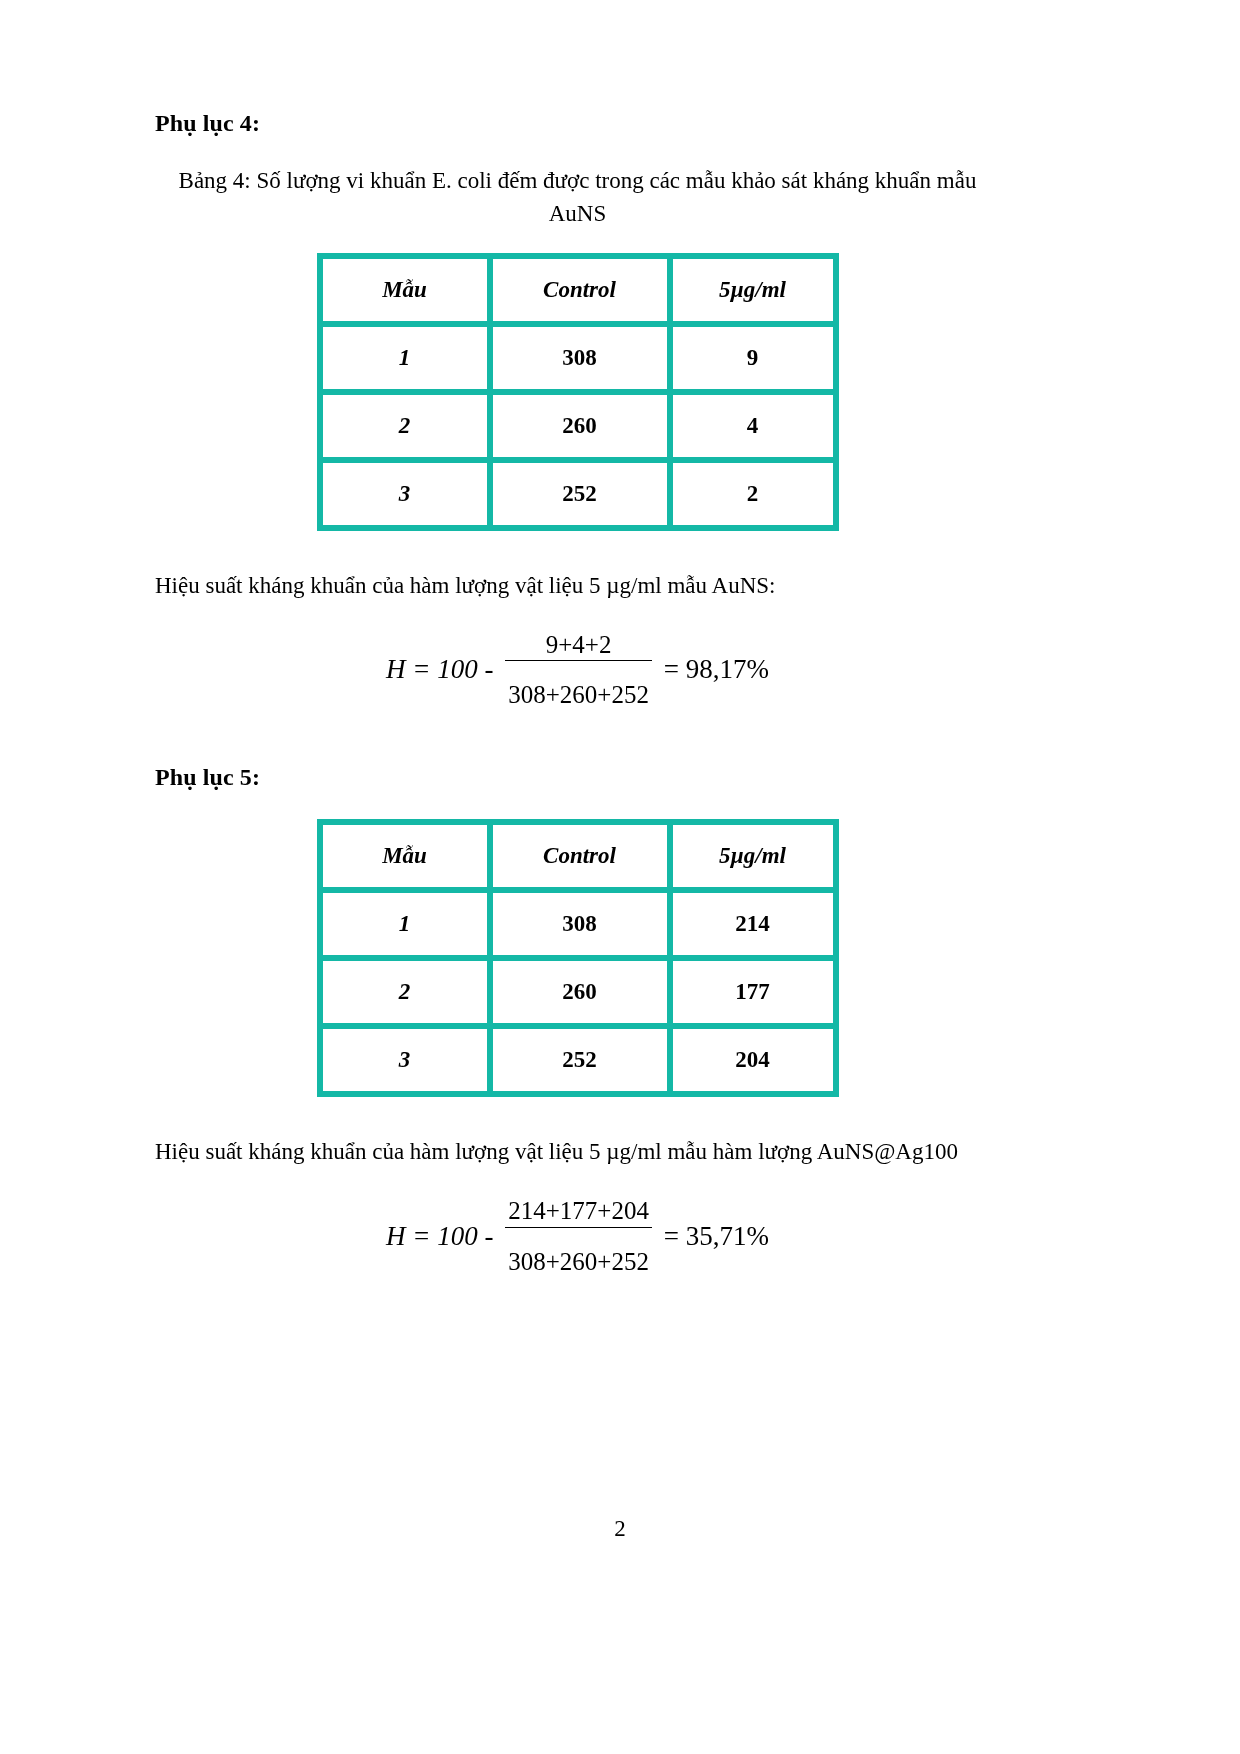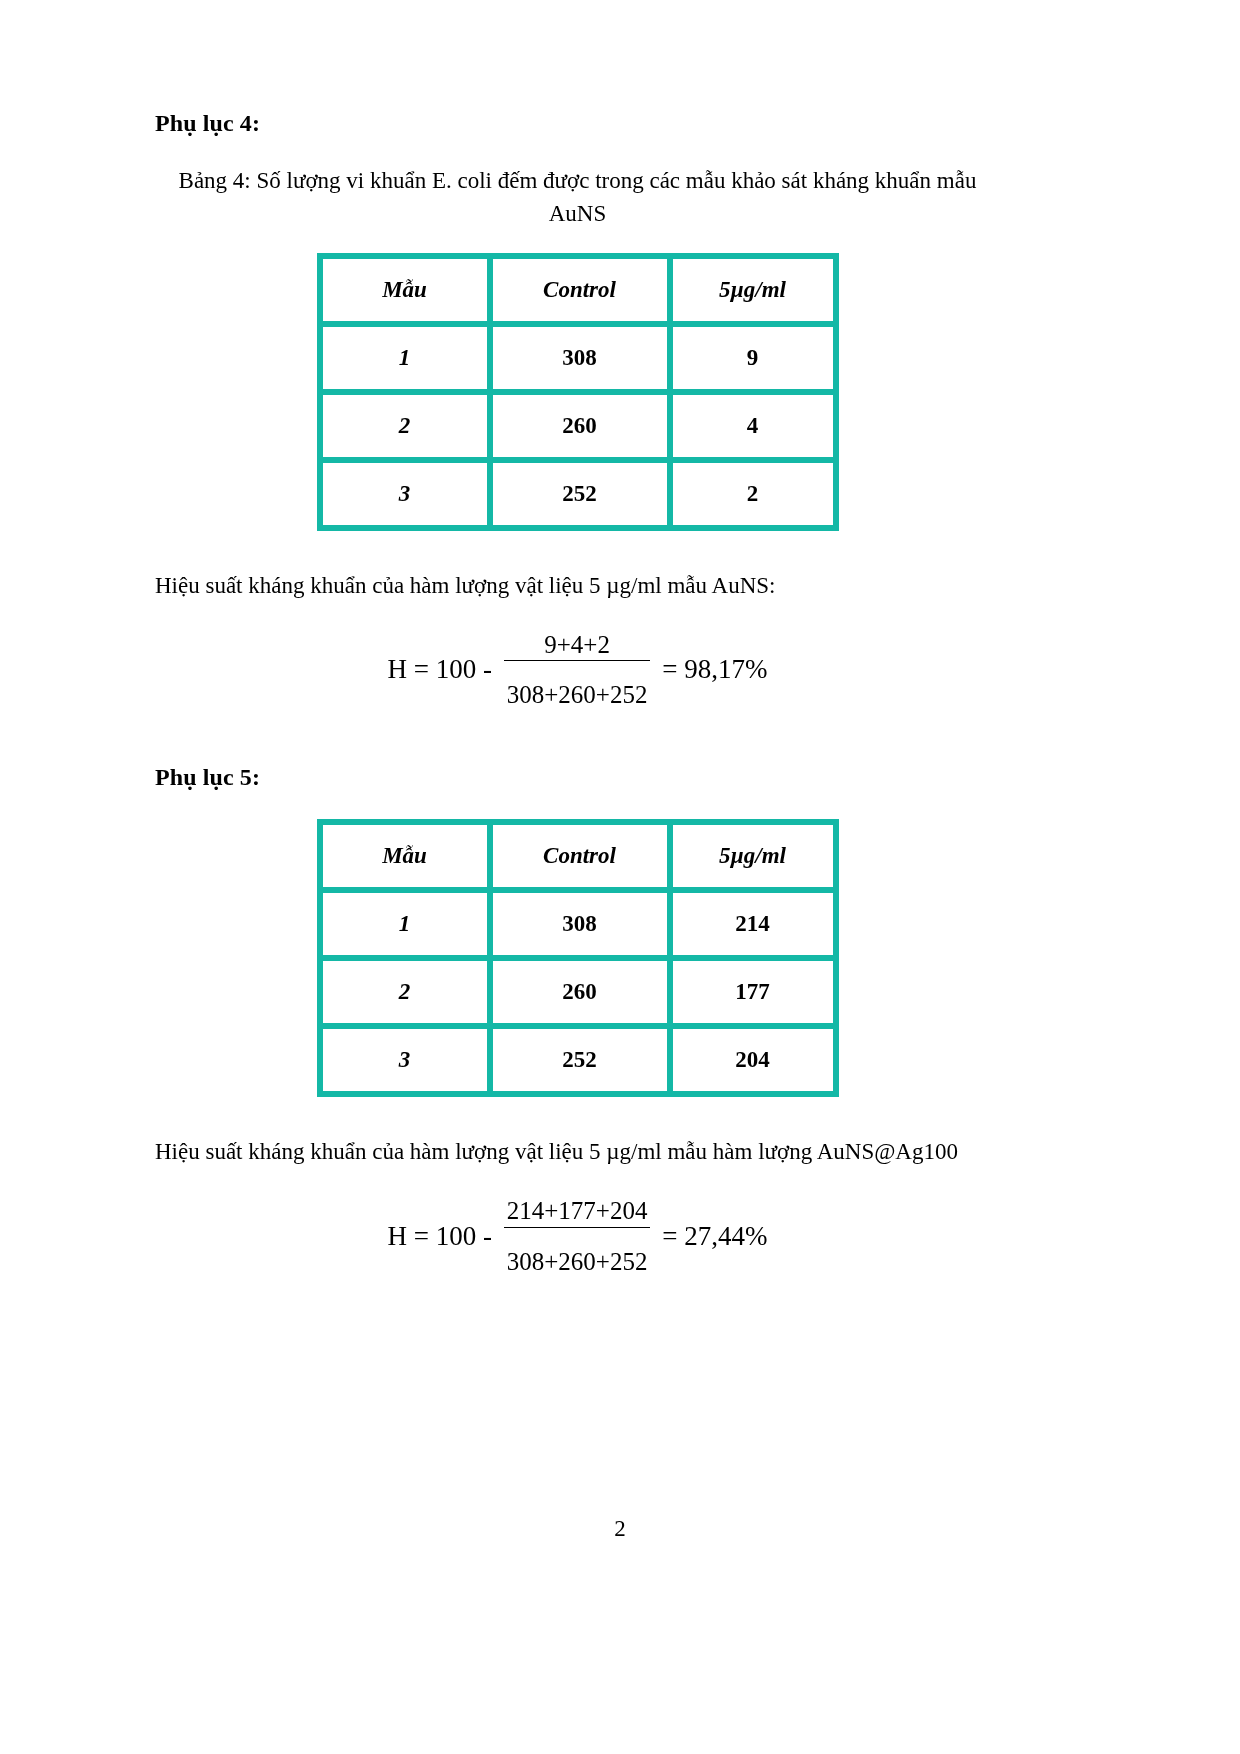--- a/index.html
+++ b/index.html
@@ -113,20 +113,21 @@
     font-size: 27px;
     margin: 0;
   }
   .formula-inner {
     display: flex;
     align-items: center;
     gap: 0px;
   }
   .formula-inner .lead {
     white-space: pre;
+    font-style: italic;
   }
   .fraction {
     display: inline-flex;
     flex-direction: column;
     align-items: center;
     justify-content: center;
     margin: 0 5px;
     vertical-align: middle;
     font-size: 25px;
     line-height: 1.18;
@@ -261,21 +262,21 @@
 
       <div class="spacer-sm"></div>
 
       <div class="formula-row">
         <span class="formula-inner">
           <span class="lead">H = 100 - </span>
           <span class="fraction">
             <span class="num">214+177+204</span>
             <span class="den">308+260+252</span>
           </span>
-          <span class="tail"> = 27,44%</span>
+          <span class="tail"> = 35,71%</span>
         </span>
       </div>
     </div>
 
   </div>
 
   <div class="page-number">2</div>
 </div>
 
 </body></html>

